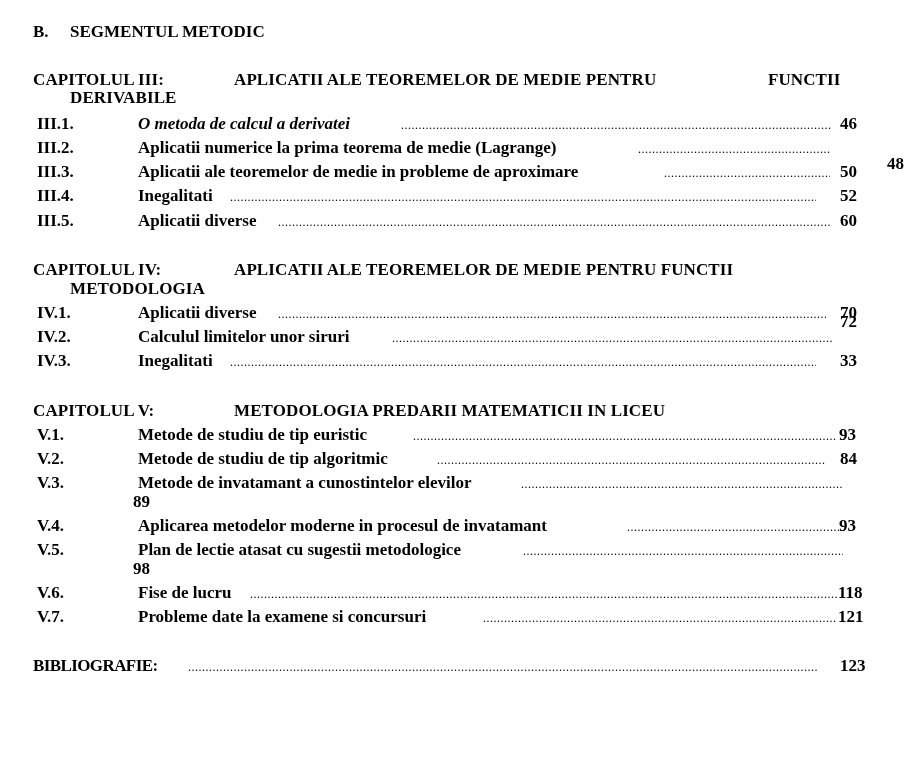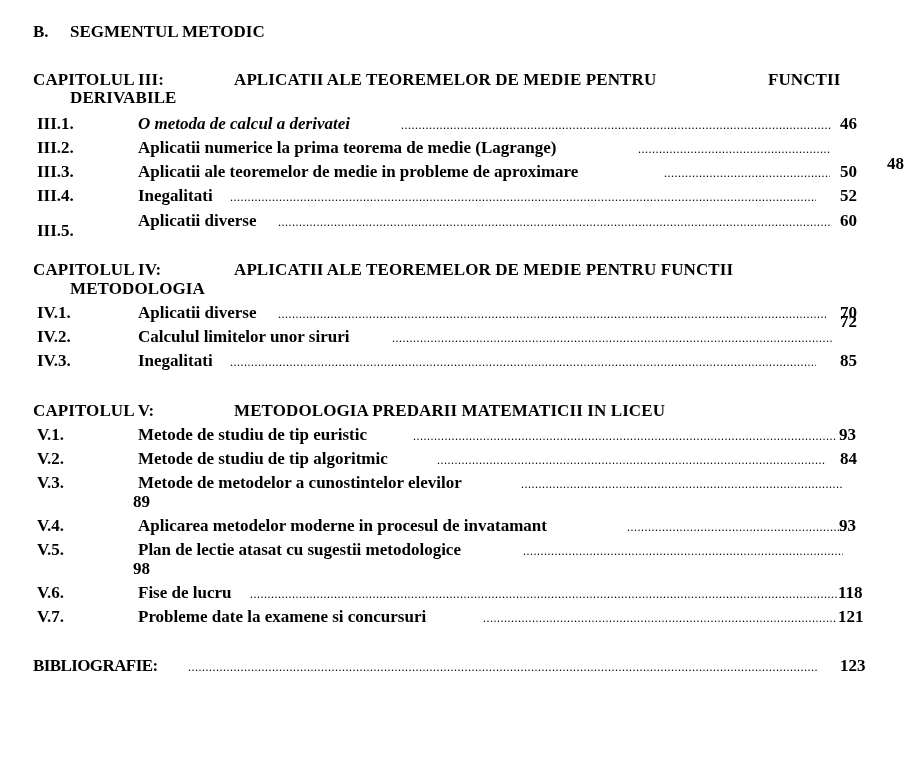--- a/index.html
+++ b/index.html
@@ -49,21 +49,21 @@
     <div class="dots" style="left:664px;top:162px;width:166px;"></div>
     <div class="abs num" style="left:840px;top:162px;">50</div>
   </div>
   <div>
     <div class="abs" style="left:37px;top:186px;">III.4.</div>
     <div class="abs" style="left:138px;top:186px;">Inegalitati</div>
     <div class="dots" style="left:230px;top:186px;width:586px;"></div>
     <div class="abs num" style="left:840px;top:186px;">52</div>
   </div>
   <div>
-    <div class="abs" style="left:37px;top:221px;">III.5.</div>
+    <div class="abs" style="left:37px;top:211px;">III.5.</div>
     <div class="abs" style="left:138px;top:211px;">Aplicatii diverse</div>
     <div class="dots" style="left:278px;top:211px;width:554px;"></div>
     <div class="abs num" style="left:840px;top:211px;">60</div>
   </div>
 </div>
 
 <div>
   <div class="abs ch-title" style="left:33px;top:260px;">CAPITOLUL IV:</div>
   <div class="abs ch-title" style="left:234px;top:260px;">APLICATII ALE TEOREMELOR DE MEDIE PENTRU FUNCTII</div>
   <div class="abs ch-title" style="left:70px;top:279px;">METODOLOGIA</div>
@@ -77,21 +77,21 @@
   <div>
     <div class="abs" style="left:37px;top:327px;">IV.2.</div>
     <div class="abs" style="left:138px;top:327px;">Calculul limitelor unor siruri</div>
     <div class="dots" style="left:392px;top:327px;width:440px;"></div>
     <div class="abs num" style="left:840px;top:312px;">72</div>
   </div>
   <div>
     <div class="abs" style="left:37px;top:351px;">IV.3.</div>
     <div class="abs" style="left:138px;top:351px;">Inegalitati</div>
     <div class="dots" style="left:230px;top:351px;width:586px;"></div>
-    <div class="abs num" style="left:840px;top:351px;">85</div>
+    <div class="abs num" style="left:840px;top:351px;">33</div>
   </div>
 </div>
 
 <div>
   <div class="abs ch-title" style="left:33px;top:401px;">CAPITOLUL V:</div>
   <div class="abs ch-title" style="left:234px;top:401px;">METODOLOGIA PREDARII MATEMATICII IN LICEU</div>
 
   <div>
     <div class="abs" style="left:37px;top:425px;">V.1.</div>
     <div class="abs" style="left:138px;top:425px;">Metode de studiu de tip euristic</div>
@@ -99,21 +99,21 @@
     <div class="abs num" style="left:839px;top:425px;">93</div>
   </div>
   <div>
     <div class="abs" style="left:37px;top:449px;">V.2.</div>
     <div class="abs" style="left:138px;top:449px;">Metode de studiu de tip algoritmic</div>
     <div class="dots" style="left:437px;top:449px;width:389px;"></div>
     <div class="abs num" style="left:840px;top:449px;">84</div>
   </div>
   <div>
     <div class="abs" style="left:37px;top:473px;">V.3.</div>
-    <div class="abs" style="left:138px;top:473px;">Metode de metodelor a cunostintelor elevilor</div>
+    <div class="abs" style="left:138px;top:473px;">Metode de invatamant a cunostintelor elevilor</div>
     <div class="dots" style="left:521px;top:473px;width:322px;"></div>
     <div class="abs num" style="left:133px;top:492px;">89</div>
   </div>
   <div>
     <div class="abs" style="left:37px;top:516px;">V.4.</div>
     <div class="abs" style="left:138px;top:516px;">Aplicarea metodelor moderne in procesul de invatamant</div>
     <div class="dots" style="left:627px;top:516px;width:212px;"></div>
     <div class="abs num" style="left:839px;top:516px;text-align:center;">93</div>
   </div>
   <div>

